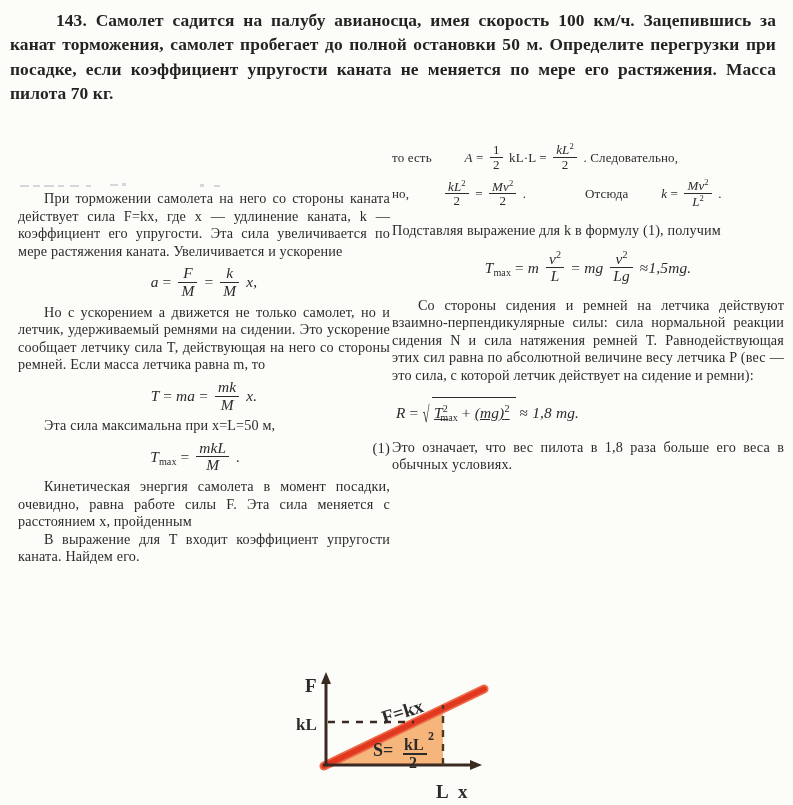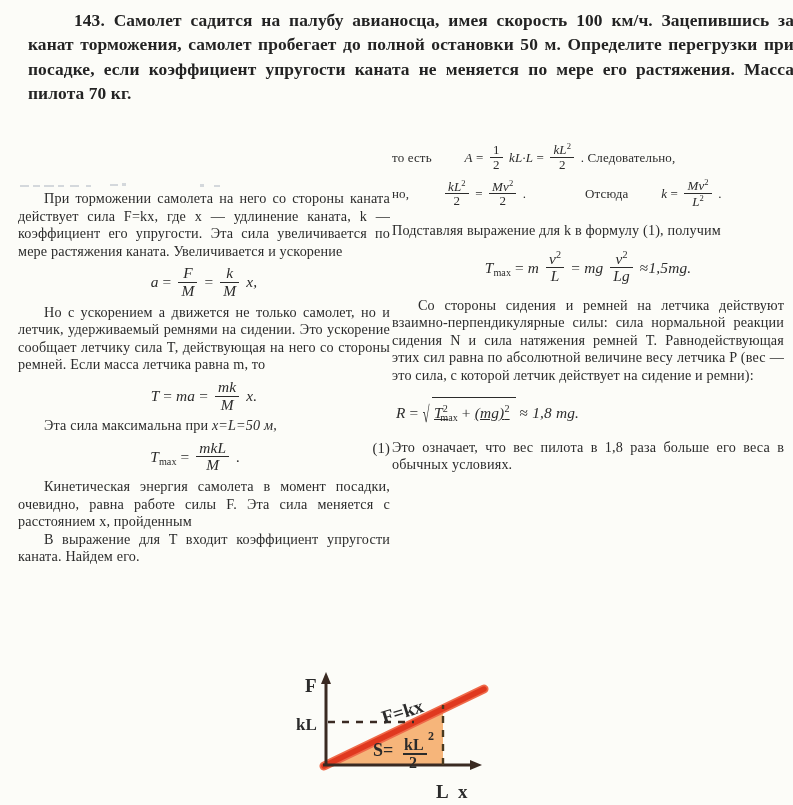--- a/index.html
+++ b/index.html
@@ -17,21 +17,21 @@
   }
   .page {
     position: relative;
     width: 793px;
     height: 805px;
   }
 
   
   .statement {
     position: absolute;
-    left: 28px;
+    left: 10px;
     top: 8px;
     width: 766px;
     font-size: 17.4px;
     line-height: 24.3px;
     text-align: justify;
     text-indent: 46px;
     font-weight: 600;
     letter-spacing: .1px;
     color: #232323;
   }
@@ -89,21 +89,20 @@
     font-size: .66em;
     vertical-align: 0.55em;
     font-style: normal;
   }
   .eqno {
     float: right;
     font-style: normal;
     font-size: 14.6px;
   }
   .inline-math {
-    font-style: italic;
     white-space: nowrap;
   }
   .sqrt {
     display: inline-block;
     position: relative;
     padding: 2px 6px 0 2px;
     margin-left: 2px;
     border-top: 1.3px solid #2b2b2b;
   }
   .radsign {
@@ -231,21 +230,21 @@
 
     <div class="mixrow">
       <span class="word">то есть</span>
       <span class="gap-sm"></span>
       <span style="font-style:italic">A</span>
       <span class="word">=</span>
       <span class="frac">
         <span class="num word">1</span>
         <span class="den word">2</span>
       </span>
-      <span style="font-style:italic">kL·L</span>
+      <span style="">kL·L</span>
       <span class="word">=</span>
       <span class="frac">
         <span class="num" style="font-style:italic"><span>kL</span><span class="sup">2</span></span>
         <span class="den word">2</span>
       </span>
       <span class="word">.</span>
       <span class="word">Следовательно,</span>
     </div>
 
     <div class="mixrow">

